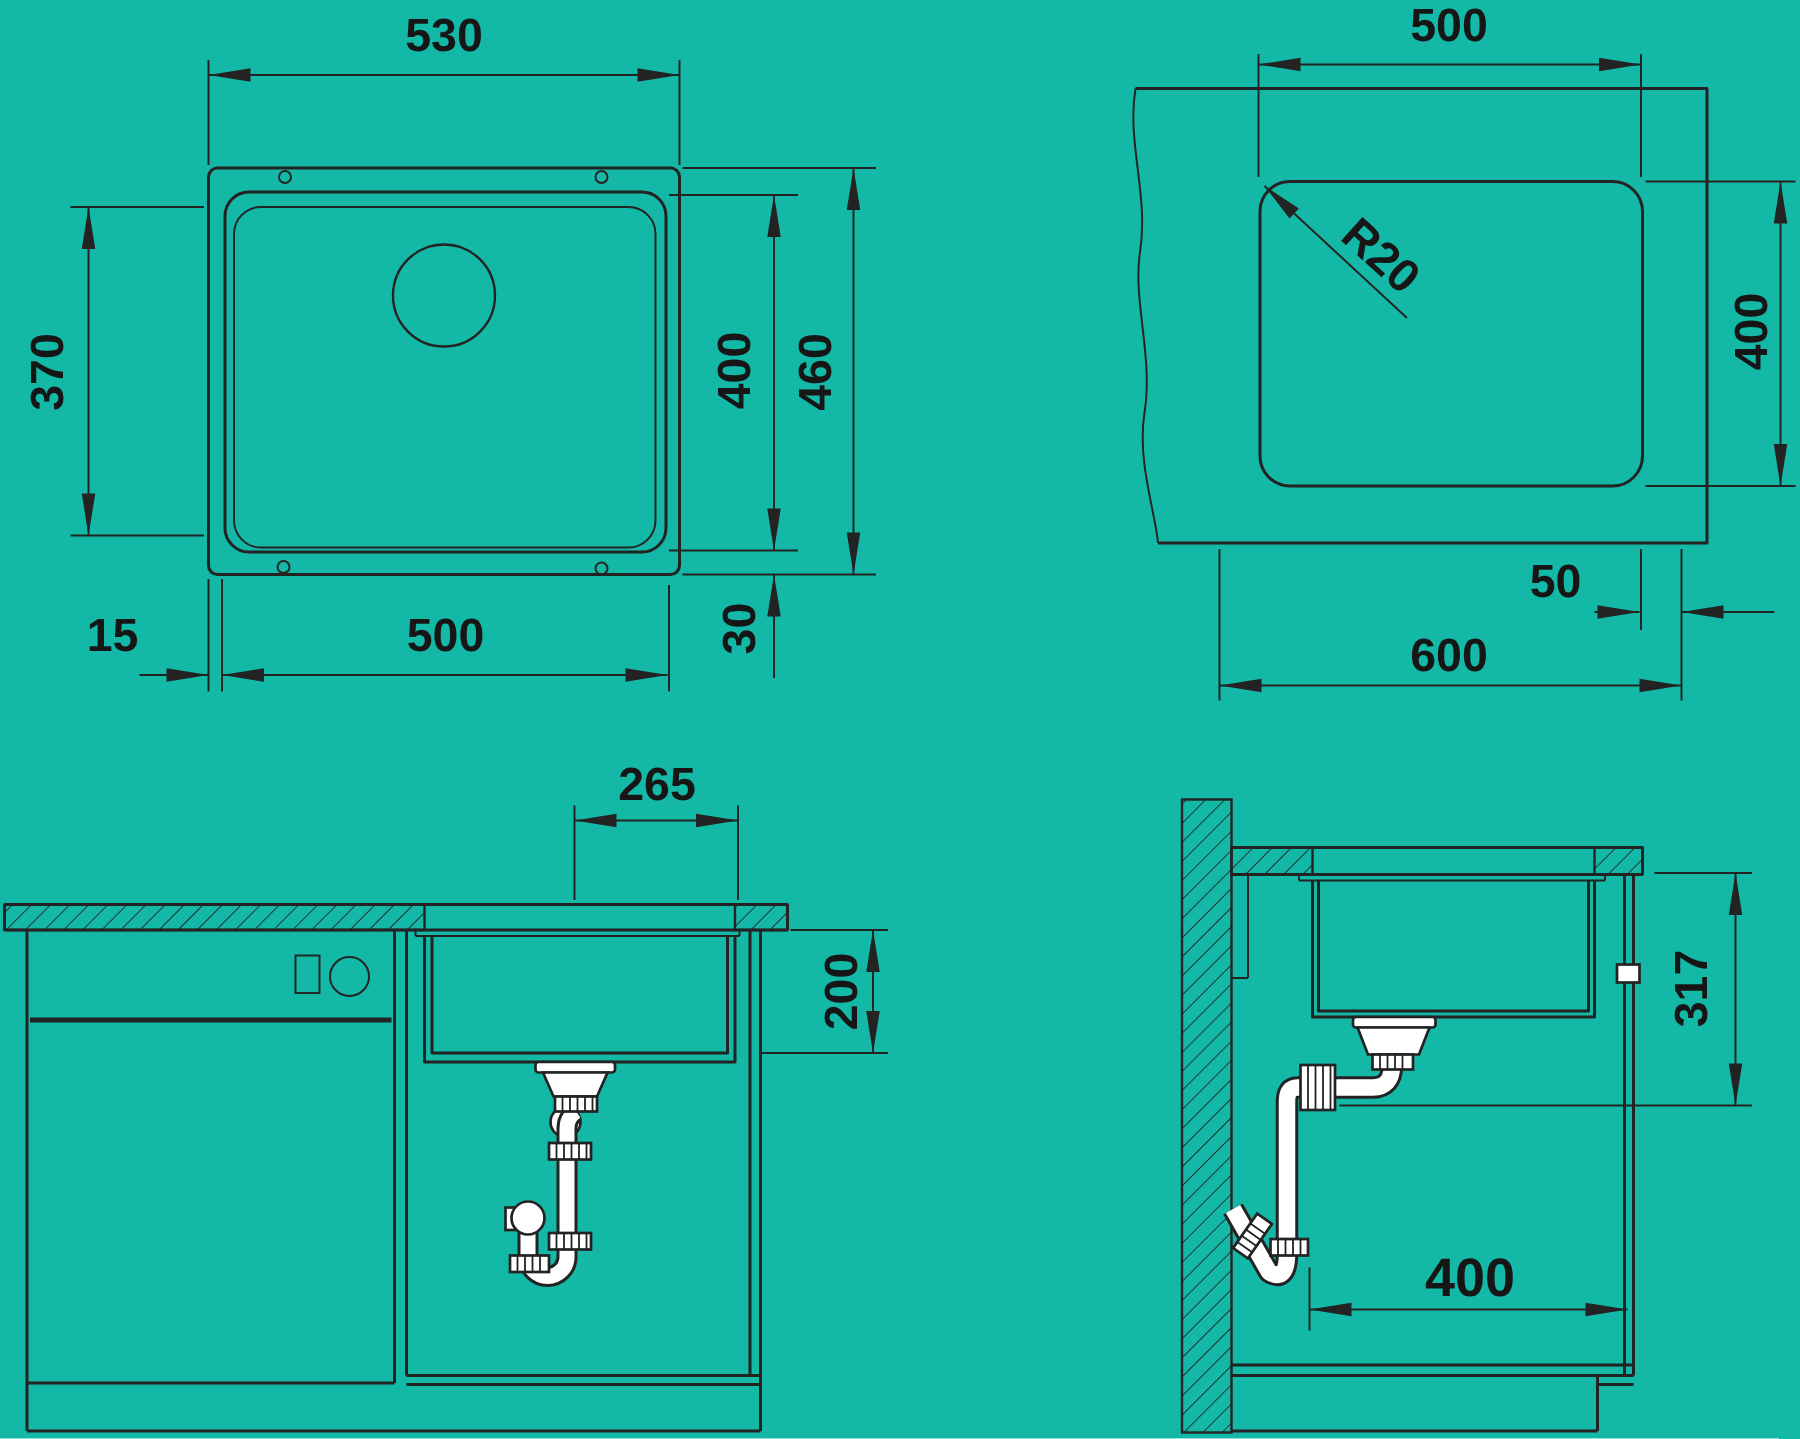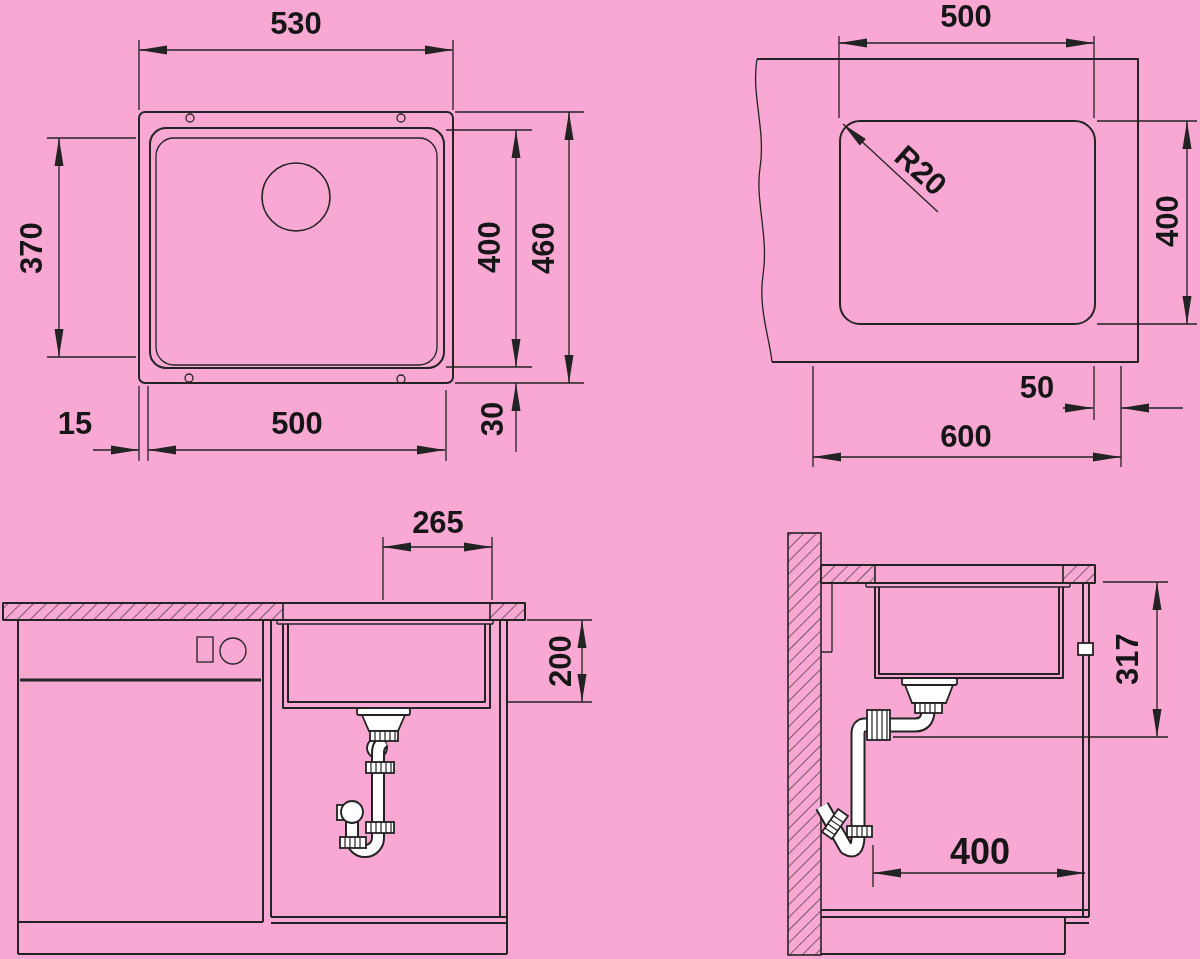--- a/index.html
+++ b/index.html
@@ -1,16 +1,16 @@
 <!DOCTYPE html>
 <html><head>
 <meta charset="utf-8">
 <style>
   html,body{margin:0;padding:0;background:#fff;}
-  .stage{width:1200px;height:959px;background:#f9a8d4;position:relative;overflow:hidden;}
+  .stage{width:1200px;height:959px;background:#14b8a6;position:relative;overflow:hidden;}
   svg{display:block;}
   .obj{stroke:#232323;stroke-width:2;fill:none;stroke-linejoin:round;stroke-linecap:butt;}
   .thin{stroke:#232323;stroke-width:1.3;fill:none;}
   .dimline{stroke:#232323;stroke-width:1.3;fill:none;}
   .arrow{fill:#232323;stroke:none;}
   .hatched{fill:url(#hatch);stroke:#232323;stroke-width:1.6;}
   .pipe-out{stroke:#232323;stroke-width:15;fill:none;stroke-linejoin:round;}
   .pipe-in{stroke:#ffffff;stroke-width:11;fill:none;stroke-linejoin:round;}
   .pipe-out-f{stroke:#232323;stroke-width:14;fill:none;stroke-linejoin:round;}
   .pipe-in-f{stroke:#ffffff;stroke-width:10;fill:none;stroke-linejoin:round;}

